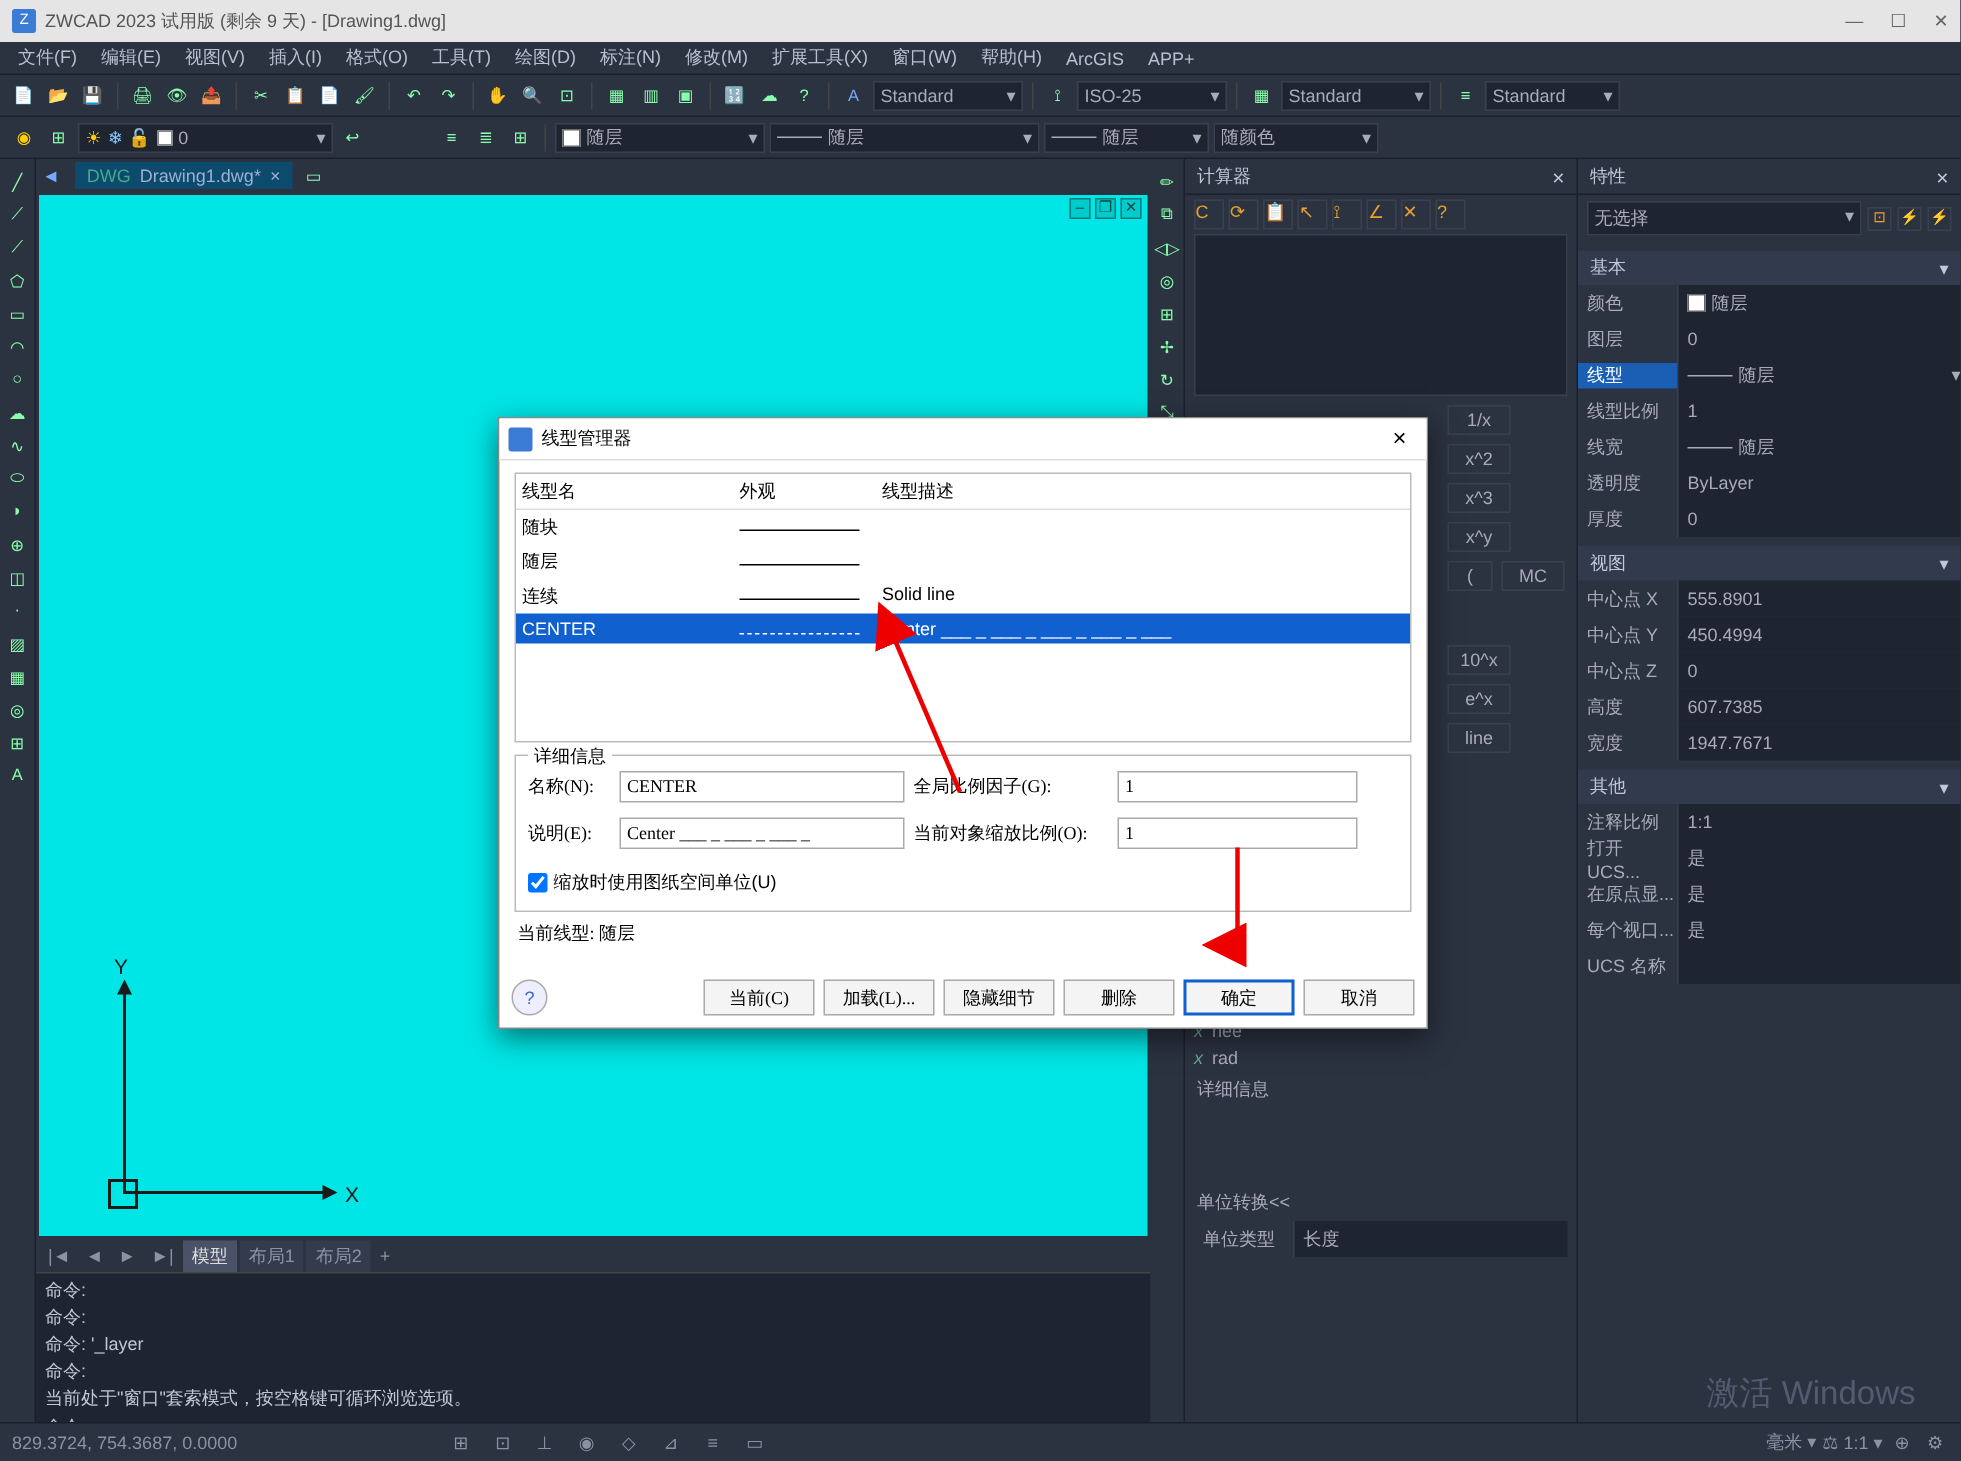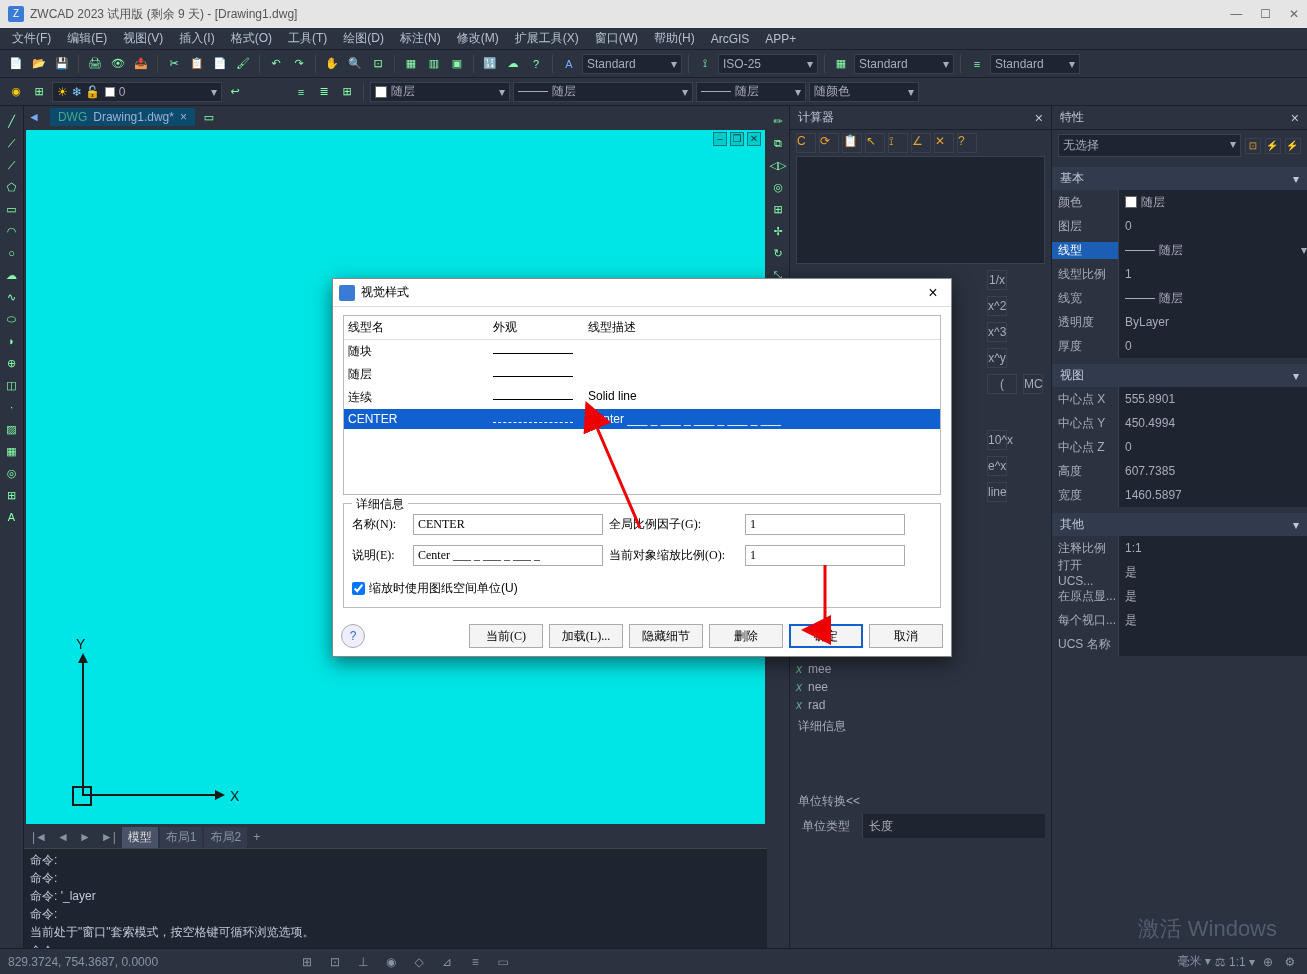--- a/index.html
+++ b/index.html
@@ -42,21 +42,21 @@
 .cmd-input-row{display:flex;align-items:center;margin-top:2px}
 .cmd-input-row input{flex:1;background:transparent;border:none;color:#fff;outline:none;font-family:SimSun}
 .mid-toolbar{width:22px;background:#2b3240;display:flex;flex-direction:column;padding-top:4px}
 .mid-toolbar .tbtn{margin:1px auto}
 .calc-panel{width:262px;background:#2b3240;border-left:1px solid #1a1f2a;display:flex;flex-direction:column}
 .panel-header{height:24px;background:#2b3240;color:#c0c8d8;display:flex;align-items:center;padding:0 8px;border-bottom:1px solid #1a1f2a}
 .panel-header .close{margin-left:auto;cursor:pointer;font-size:14px}
 .calc-toolbar{height:26px;display:flex;align-items:center;gap:3px;padding:0 6px}
 .calc-toolbar .cbtn{width:20px;height:20px;border:1px solid #3a4050;background:#2b3240;color:#e8a030}
 .calc-display{height:108px;background:#1e2430;border:1px solid #3a4050;margin:0 6px}
-.kbtn{width:20px;height:20px;background:#2b3240;border:1px solid #3a4050;color:#aab;text-align:center;line-height:18px}
+.kbtn{width:42px;height:20px;background:#2b3240;border:1px solid #3a4050;color:#aab;text-align:center;line-height:18px}
 .var-list{margin-top:360px;padding:0 6px}
 .var-row{display:flex;align-items:center;gap:6px;color:#aab;padding:2px 0}
 .var-row .x{color:#6a8;font-style:italic}
 .section-label{color:#aab;padding:4px 8px}
 .props-panel{width:256px;background:#2b3240;border-left:1px solid #1a1f2a;display:flex;flex-direction:column}
 .props-select-row{display:flex;align-items:center;padding:4px 6px;gap:4px}
 .props-select{flex:1;background:#1e2430;border:1px solid #3a4050;color:#aab;padding:2px 4px}
 .props-section{margin-top:6px}
 .props-section-hdr{background:#323a4d;color:#c0c8d8;padding:3px 8px;display:flex;align-items:center}
 .props-section-hdr .chev{margin-left:auto}
@@ -439,21 +439,21 @@
       <div class="props-row">
           <div class="pl">中心点 Z</div>
           <div class="pv">0</div>
         </div>
       <div class="props-row">
           <div class="pl">高度</div>
           <div class="pv">607.7385</div>
         </div>
       <div class="props-row">
           <div class="pl">宽度</div>
-          <div class="pv">1460.5897</div>
+          <div class="pv">1947.7671</div>
         </div>
     </div>
     <div class="props-section">
       <div class="props-section-hdr">
           <span>其他</span>
           <span class="chev">▾</span>
         </div>
       <div class="props-row">
           <div class="pl">注释比例</div>
           <div class="pv">1:1</div>
@@ -495,21 +495,21 @@
     <span class="sbtn">⊕</span>
     <span class="sbtn">⚙</span>
   </div>
 </div>
 
 <div class="watermark">激活 Windows</div>
 
 <div class="dialog">
   <div class="dialog-title">
     <div class="icon"></div>
-    <span>视觉样式</span>
+    <span>线型管理器</span>
     <span class="close">×</span>
   </div>
   <div class="dialog-body">
     <div class="dlist">
       <div class="dlist-hdr">
         <div class="dlist-col1">线型名</div>
         <div class="dlist-col2">外观</div>
         <div class="dlist-col3">线型描述</div>
       </div>
       <div class="dlist-row">
@@ -543,20 +543,21 @@
         <span class="dlabel">说明(E):</span>
         <input class="dinput" value="Center ___ _ ___ _ ___ _" style="">
         <span class="dlabel">当前对象缩放比例(O):</span>
         <input class="dinput" value="1" style="">
         <div class="checkbox-row">
           <input type="checkbox" checked="" style="">
           <span>缩放时使用图纸空间单位(U)</span>
         </div>
       </div>
     </div>
+    <div class="current-row">当前线型:  随层</div>
   </div>
   <div class="dialog-buttons">
     <div class="help-btn">?</div>
     <div style="flex:1"></div>
     <button class="dbtn">当前(C)</button>
     <button class="dbtn">加载(L)...</button>
     <button class="dbtn">隐藏细节</button>
     <button class="dbtn">删除</button>
     <button class="dbtn primary">确定</button>
     <button class="dbtn">取消</button>

